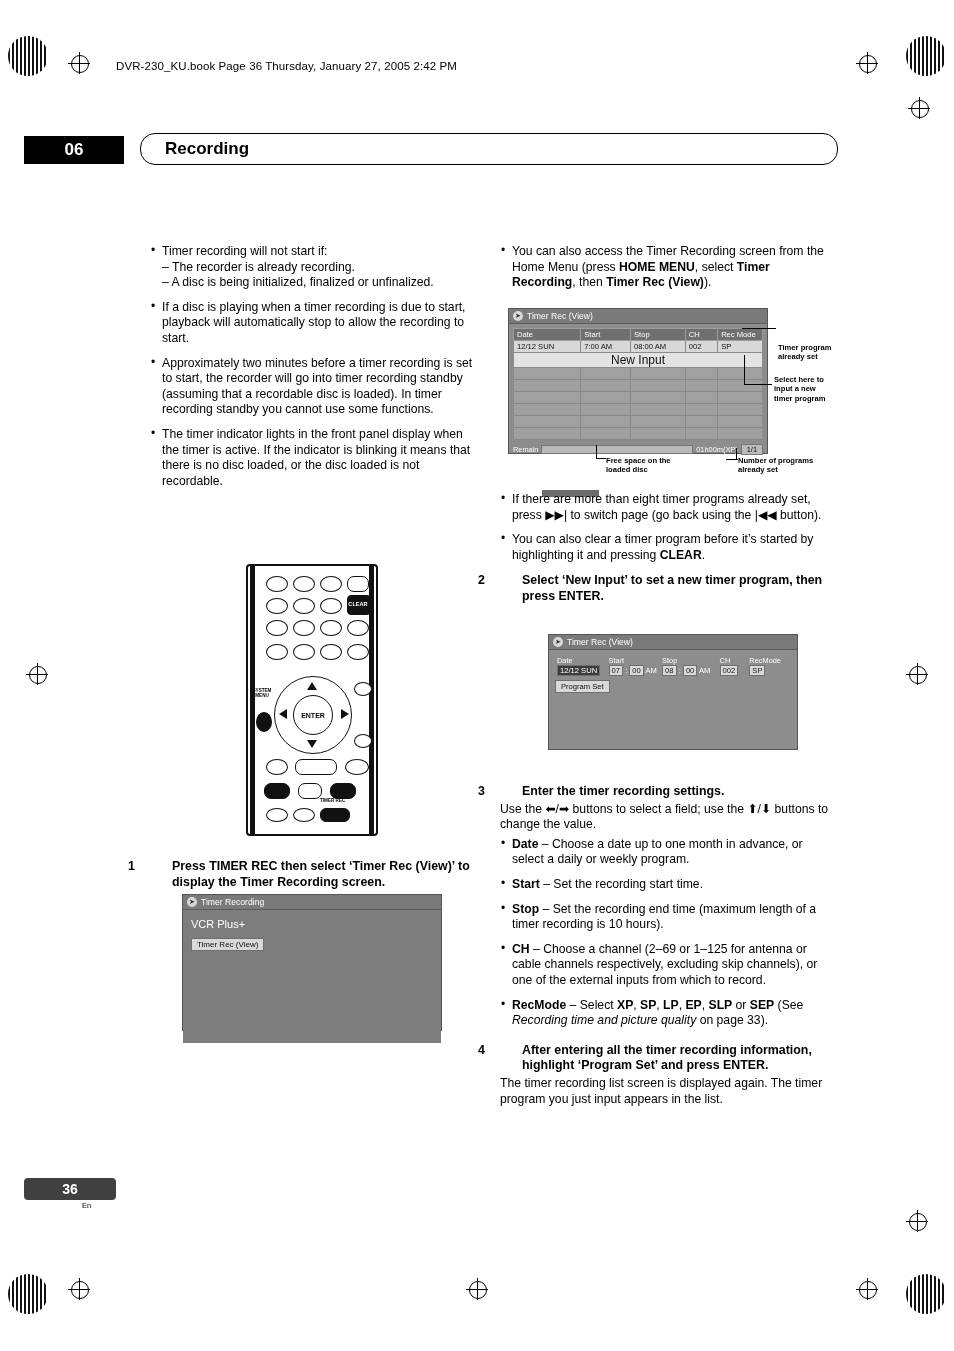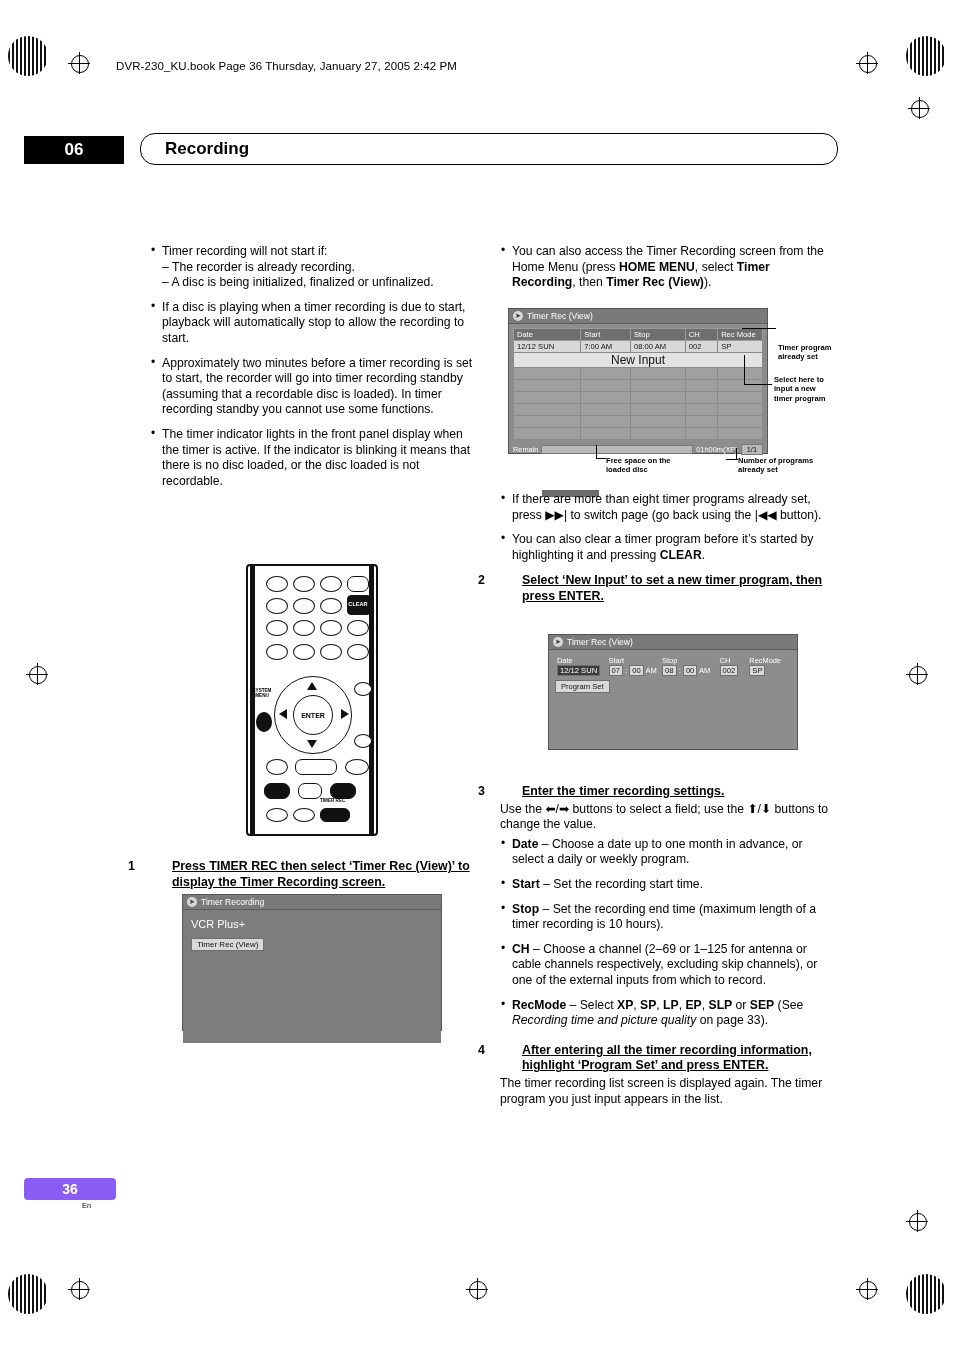--- a/index.html
+++ b/index.html
@@ -37,21 +37,21 @@
   ul.bul{list-style:none;margin:0;padding:0;}
   ul.bul>li{position:relative;padding-left:12px;margin-bottom:9px;}
   ul.bul>li:before{content:"•";position:absolute;left:1px;top:-1px;font-size:12px;}
   .sub{display:block;padding-left:0;}
   b{font-weight:bold;}
   i{font-style:italic;margin-top:44px;}
 
   .step{font-weight:bold;font-size:12.4px;line-height:15.6px;margin:14px 0 2px 0;}
   .step .n{display:inline-block;width:22px;}
   .stepbody{font-size:12.2px;line-height:15.6px;margin-bottom:4px;}
-  .hang{padding-left:22px;text-indent:-22px;text-decoration:underline;}
+  .hang{padding-left:22px;text-indent:-22px;}
 
   
   .osd{background:#8d8d8d;border:1px solid #555;}
   .osd-title{background:#7a7a7a;color:#fff;font-size:8.6px;padding:2px 4px;display:flex;align-items:center;gap:4px;border-bottom:1px solid #5c5c5c;}
   .osd-arrow{display:inline-block;width:10px;height:10px;border-radius:50%;background:#d8d8d8;color:#333;font-size:7px;line-height:10px;text-align:center;}
 
   
   #osd-view{position:absolute;left:508px;top:308px;width:258px;height:144px;}
   #osd-view .body{padding:4px;}
   table.trtable{width:100%;border-collapse:collapse;font-size:7.6px;color:#fff;}
@@ -93,21 +93,21 @@
   .btnr{position:absolute;border:1.4px solid #111;border-radius:7px;background:#fff;}
   .dpad{position:absolute;left:28px;top:112px;width:76px;height:76px;border:1.5px solid #111;border-radius:50%;}
   .enter{position:absolute;left:47px;top:131px;width:38px;height:38px;border:1.5px solid #111;border-radius:50%;
     display:flex;align-items:center;justify-content:center;font-size:7px;font-weight:bold;}
   .tri{position:absolute;width:0;height:0;}
   .lbl-clear{position:absolute;font-size:5.6px;font-weight:bold;text-align:center;width:18px;}
   .lbl-side{position:absolute;font-size:4.6px;font-weight:bold;line-height:5px;text-align:center;}
   .lbl-timer{position:absolute;font-size:4.6px;font-weight:bold;}
 
   
-  .pagenum{position:absolute;left:24px;top:1178px;width:92px;height:22px;background:#8b5cf6;color:#fff;border-radius:4px;
+  .pagenum{position:absolute;left:24px;top:1178px;width:92px;height:22px;background:#404040;color:#fff;border-radius:4px;
     display:flex;align-items:center;justify-content:center;font-size:14px;font-weight:bold;}
   .en{position:absolute;left:82px;top:1201px;font-size:7.4px;}
 </style>
 </head>
 <body>
 
 <div class="page">
 
   <div class="corner-mark" style="left:8px;top:36px;"></div>
   <div class="corner-mark" style="left:906px;top:36px;"></div>

